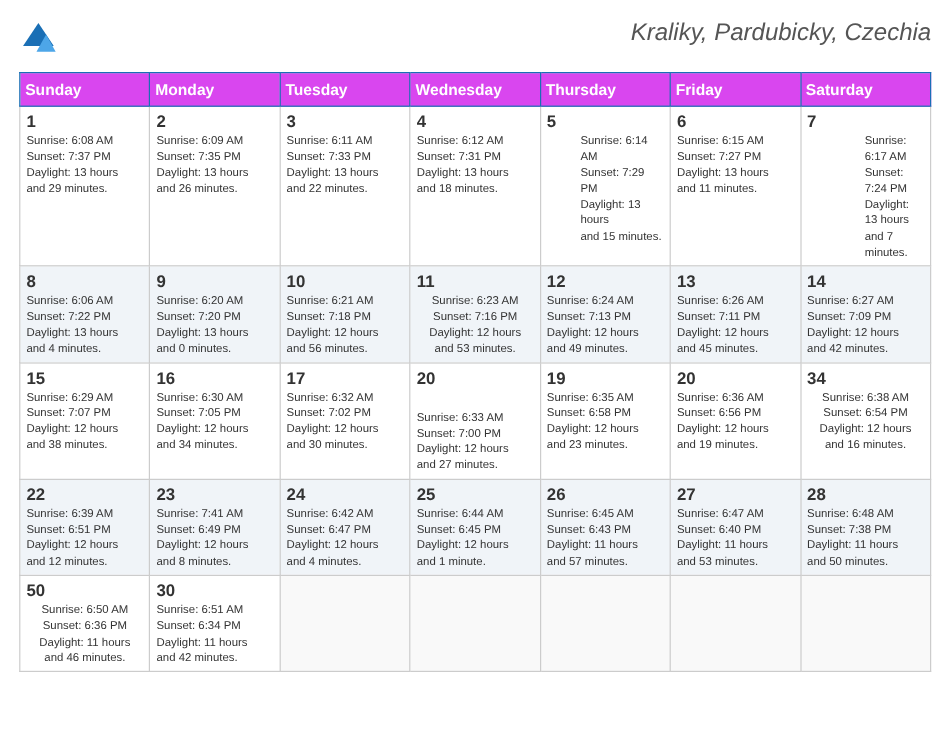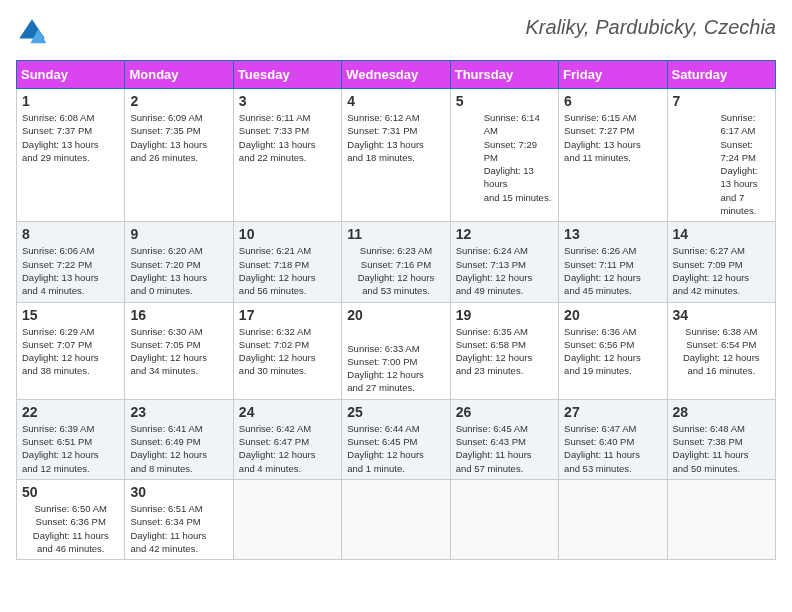--- a/index.html
+++ b/index.html
@@ -273,21 +273,21 @@
       <tr>
         <td>
           <span class="day-num">22</span>
           <div class="day-detail" style="white-space: pre-line;">Sunrise: 6:39 AM
 Sunset: 6:51 PM
 Daylight: 12 hours
 and 12 minutes.</div>
         </td>
         <td>
           <span class="day-num">23</span>
-          <div class="day-detail" style="white-space: pre-line;">Sunrise: 6:41 AM
+          <div class="day-detail" style="white-space: pre-line;">Sunrise: 7:41 AM
 Sunset: 6:49 PM
 Daylight: 12 hours
 and 8 minutes.</div>
         </td>
         <td>
           <span class="day-num">24</span>
           <div class="day-detail" style="white-space: pre-line;">Sunrise: 6:42 AM
 Sunset: 6:47 PM
 Daylight: 12 hours
 and 4 minutes.</div>

